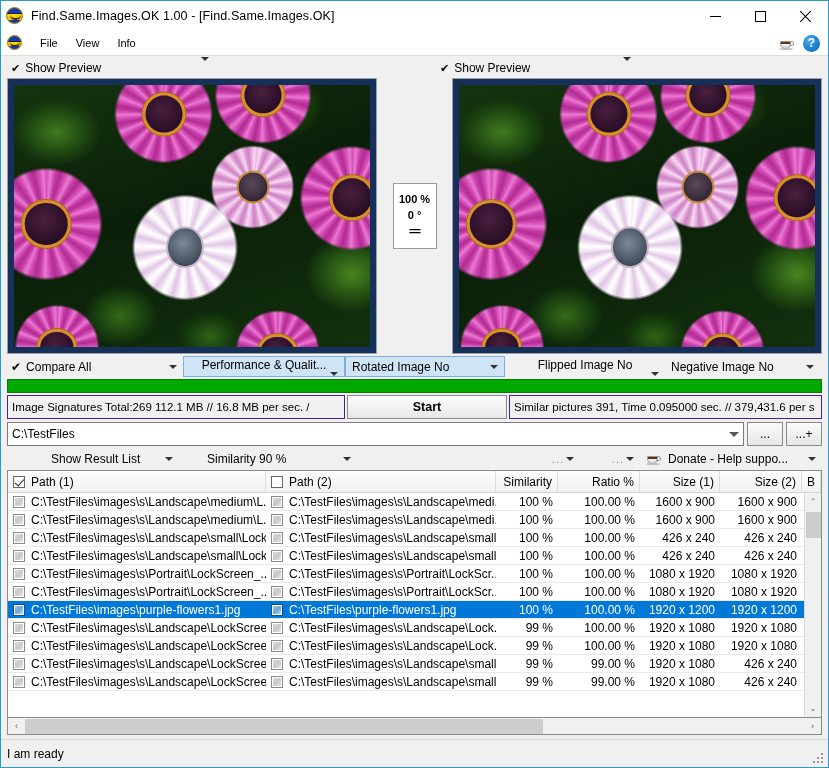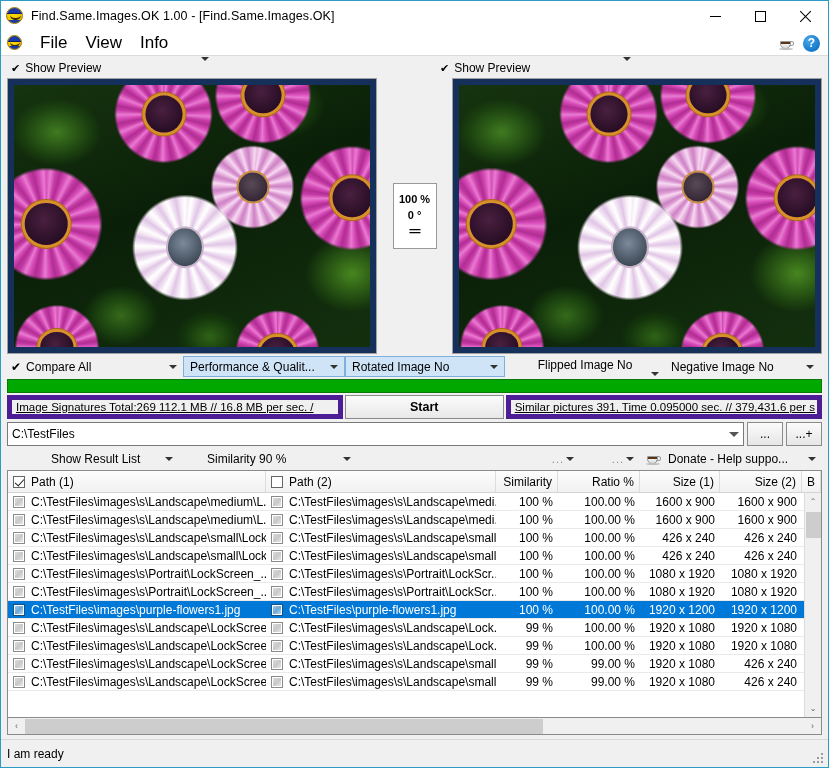--- a/index.html
+++ b/index.html
@@ -65,21 +65,21 @@
   .glyph-close::before { transform: rotate(45deg); }
   .glyph-close::after  { transform: rotate(-45deg); }
 
   
   .menubar {
     height: 25px; background: #ffffff; display: flex; align-items: center;
     flex: 0 0 25px; border-bottom: 1px solid #dcdcdc;
   }
   .menu-icon { width: 16px; height: 16px; margin-left: 6px; margin-right: 8px; flex: 0 0 16px; }
   .menu-item {
-    padding: 3px 9px; font-size: 17px; cursor: default; color:#000;
+    padding: 3px 9px; font-size: 11px; cursor: default; color:#000;
   }
   .menu-right { margin-left: auto; display: flex; align-items: center; gap: 7px; padding-right: 8px; }
   .coffee {
     width: 17px; height: 13px; position: relative;
   }
   .coffee .cup {
     position: absolute; left: 1px; bottom: 1px; width: 11px; height: 8px;
     background: linear-gradient(#ffffff, #d8d8d8);
     border: 1px solid #9a9a9a; border-radius: 0 0 5px 5px;
   }
@@ -214,21 +214,21 @@
   .opt {
     display: flex; align-items: center; justify-content: center;
     font-size: 12px; height: 21px; position: relative;
     padding: 0 6px; cursor: default; color: #000;
     white-space: nowrap;
   }
   .opt .lbl { overflow: hidden; text-overflow: ellipsis; }
   .opt .dd { margin-left: auto; padding-left: 8px; display:flex; align-items:center; }
   .opt.hl { background: #cfe4f7; border: 1px solid #7fb0dd; }
   .opt.w1 { width: 178px; }
-  .opt.w2 { width: 162px; }
+  .opt.w2 { width: 162px; flex-direction: column; }
   .opt.w3 { width: 160px; }
   .opt.w4 { width: 160px; flex-direction: column; }
   .opt.w5 { width: 155px; }
 
   
   .simbar {
     flex: 0 0 24px; height: 24px; margin: 2px 6px 0 6px;
     background: #f0f0f0; border: 1px solid #9c9c9c;
     display: flex; align-items: center; justify-content: center;
     font-size: 12.5px; font-weight: bold;
@@ -237,23 +237,23 @@
     flex: 0 0 14px; height: 14px; margin: 1px 6px 0 6px;
     background: #00a800; border: 1px solid #0b7a0b;
   }
 
   
   .statsrow {
     flex: 0 0 24px; height: 24px; display: flex; align-items: stretch;
     margin: 2px 6px 0 6px; gap: 2px;
   }
   .statbox {
-    border: 5px solid #4c1d95; background: #f0f0f0;
+    border: 1px solid #4c1d95; background: #f0f0f0;
     display: flex; align-items: center; font-size: 11.5px;
-    padding: 2px 4px; overflow: hidden; white-space: nowrap; text-decoration: underline;
+    padding: 2px 4px; overflow: hidden; white-space: nowrap;
   }
   .statbox.left { width: 338px; }
   .statbox.right { flex: 1 1 auto; }
   .start-btn {
     width: 160px; border: 1px solid #8a8a8a;
     background: linear-gradient(#fbfbfb, #e8e8e8);
     display: flex; align-items: center; justify-content: center;
     font-size: 12.5px; font-weight: bold; cursor: default;
   }
 

